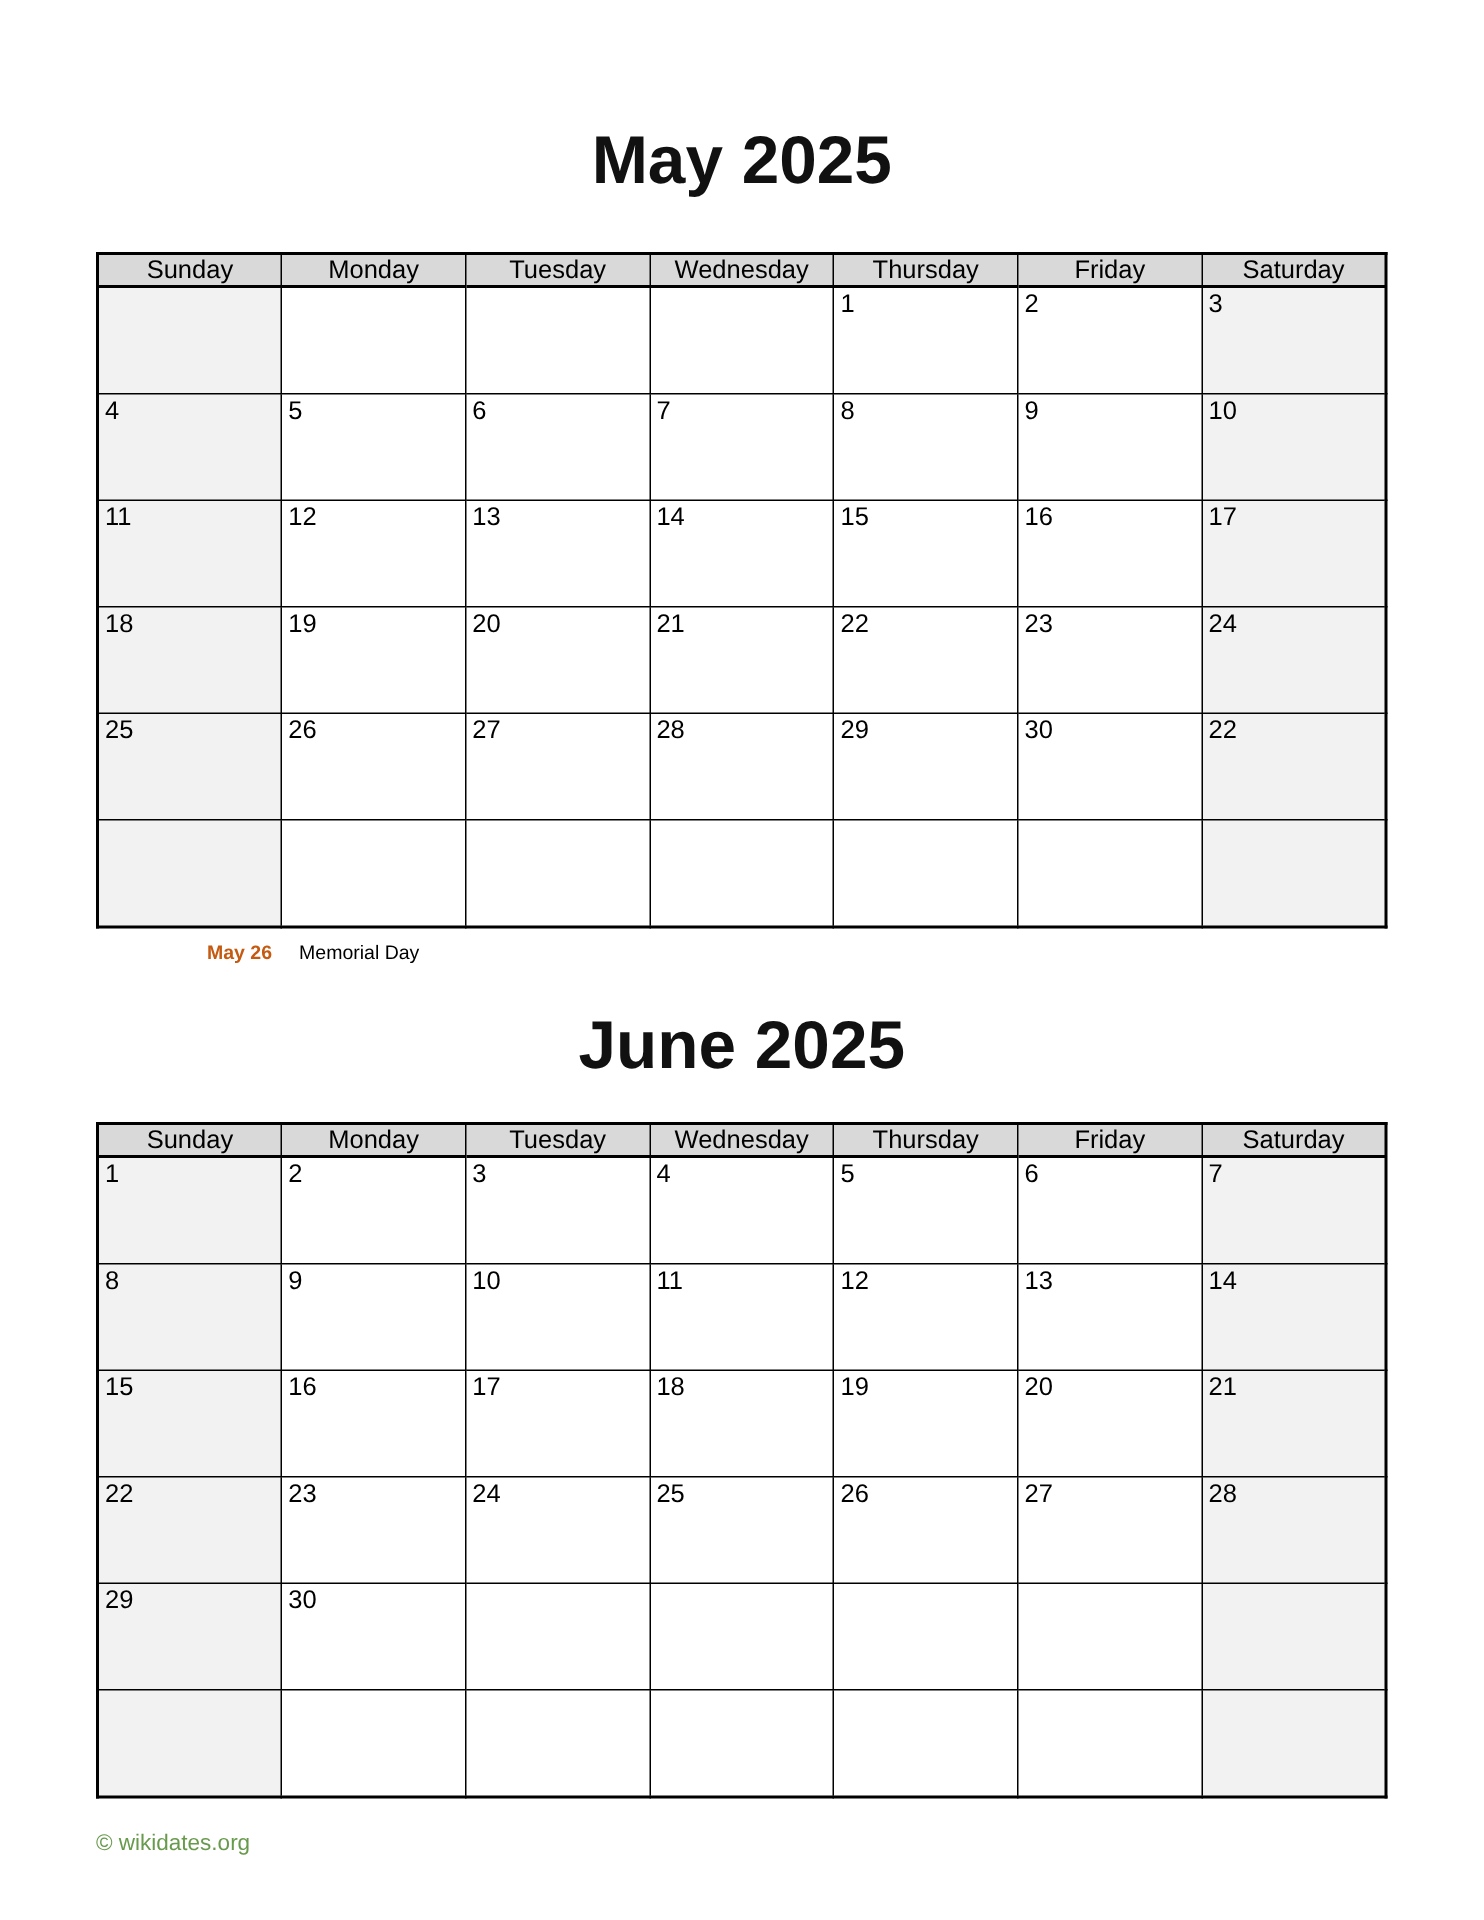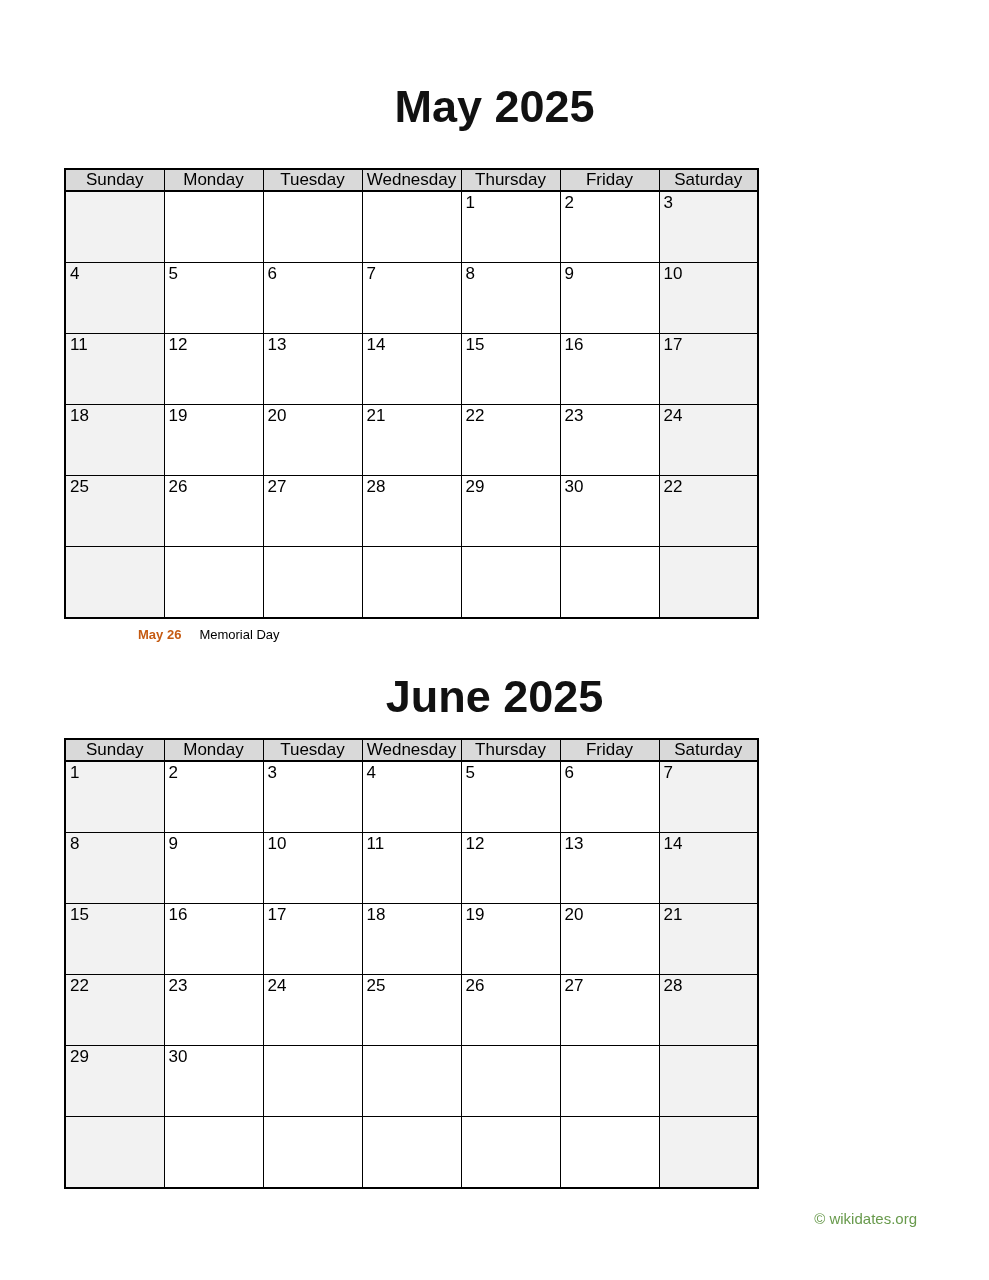--- a/index.html
+++ b/index.html
@@ -25,26 +25,26 @@
     line-height: 52px;
     font-weight: 600;
     color: #111111;
   }
   .month-title.first {
     padding-top: 81px;
     margin-bottom: 35px;
   }
   .month-title.second {
     padding-top: 28px;
-    margin-bottom: 15px;
+    margin-bottom: 25px;
   }
   table.calendar-table {
     border-collapse: collapse;
     table-layout: fixed;
-    width: 695px;
+    width: 861px;
     border: 2px solid #000000;
   }
   table.calendar-table th {
     background: #d9d9d9;
     border: 1px solid #000000;
     border-bottom: 2px solid #000000;
     font-weight: normal;
     font-size: 17px;
     height: 20px;
     padding: 0;
@@ -68,21 +68,21 @@
     font-size: 13px;
     line-height: 16px;
     height: 16px;
   }
   .note-date {
     font-weight: bold;
     margin-right: 18px;
   }
   .footer {
     margin-top: 21px;
-    text-align: right;
+    text-align: left;
     padding-right: 8px;
     font-size: 15px;
   }
 </style>
 </head>
 <body>
 
 <div class="wrapper">
 
   <h1 class="month-title first">May 2025</h1>

